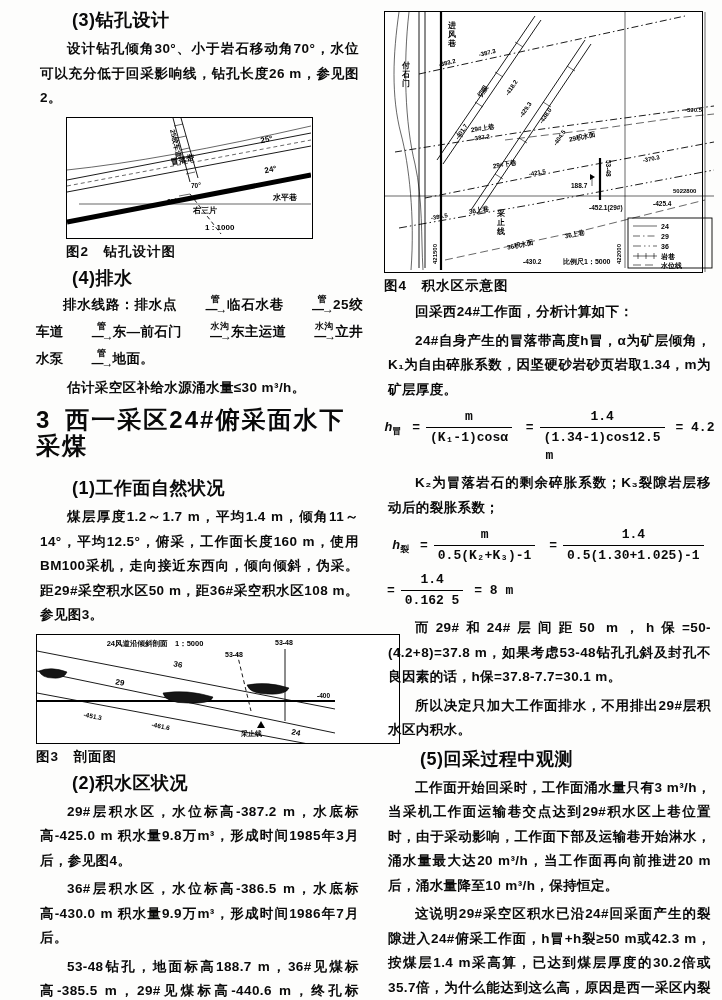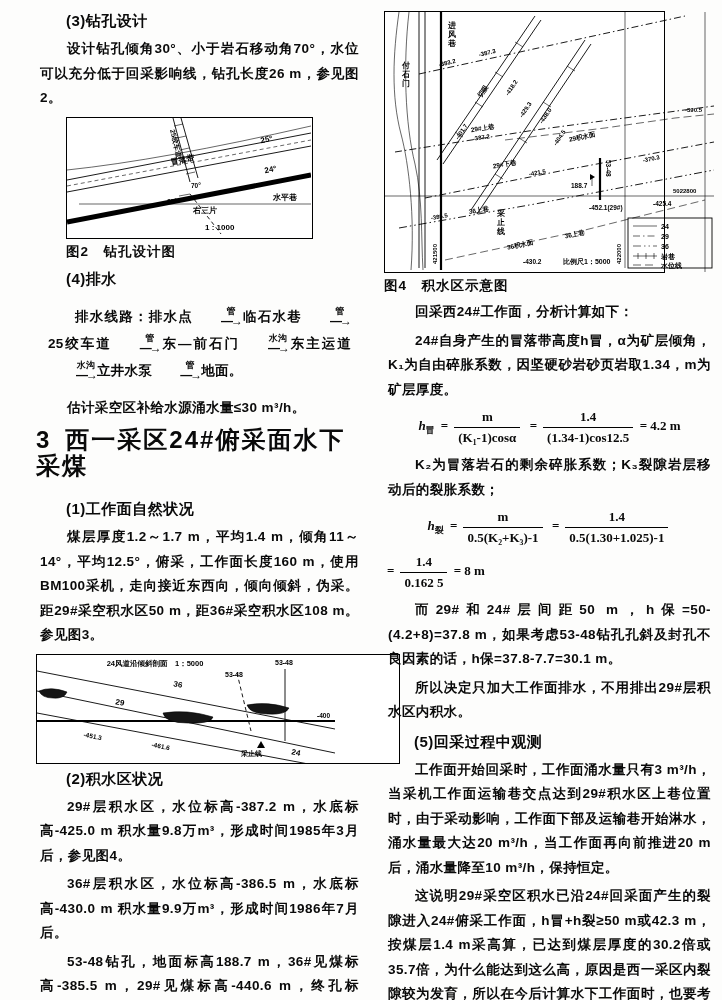--- a/index.html
+++ b/index.html
@@ -6,38 +6,38 @@
   .page{
     position:relative;width:722px;height:1000px;margin:0 auto;
     background:#fdfdfc;color:#0a0a0a;overflow:hidden;
     font-family:"Liberation Sans","DejaVu Sans",sans-serif;
     font-weight:700;
   }
   .col{position:absolute;top:8px;}
   .col-left{left:36px;width:327px;}
   .col-right{left:384px;width:331px;top:5px;}
   .p{margin:4px;font-size:13.5px;line-height:24.5px;text-align:justify;text-indent:2em;letter-spacing:0.4px;}
-  .subhead{margin:0;font-size:15px;line-height:25px;text-indent:2em;letter-spacing:0.5px;}
+  .subhead{margin:0;font-size:18px;line-height:25px;text-indent:2em;letter-spacing:0.5px;}
   .h2{margin:7px 0 17px 0;font-size:24px;line-height:26px;letter-spacing:2px;}
   .h2 .hnum{margin-right:14px;}
   .figure{margin:6px 0 2px 0;}
   .figbox{border:1.6px solid #000;background:#fff;}
   .figcap{font-size:13.5px;line-height:20px;margin:3px 0 4px 0;letter-spacing:1px;}
   .fig2wrap{margin-left:30px;width:247px;}
   .fig3wrap{width:364px;}
-  .fig4wrap{width:281px;}
+  .fig4wrap{width:319px;}
   
-  .route{margin:12px;font-size:13.5px;line-height:27px;text-align:justify;text-indent:2em;letter-spacing:0.3px;}
+  .route{margin:0;font-size:13.5px;line-height:27px;text-align:justify;text-indent:2em;letter-spacing:0.3px;}
   .rarrow{display:inline-block;text-align:center;vertical-align:-4px;margin:0 1px;}
   .rvia{display:block;font-size:9px;line-height:9px;}
   .rarr{display:block;font-size:12px;line-height:11px;letter-spacing:-2px;}
   .rarr::after{content:"—→";}
   
   .formula{margin:6px 0;font-size:13px;line-height:18px;text-align:center;text-indent:0;
-    font-family:Liberation Serif, serif;}
+    font-family:Liberation Mono, monospace;}
   .formula.left{text-align:left;}
   .frac{display:inline-block;vertical-align:middle;margin:0 3px;}
   .fn{display:block;border-bottom:1.4px solid #000;padding:0 4px 1px 4px;text-align:center;}
   .fd{display:block;padding:1px 4px 0 4px;}
   .fvar{font-style:italic;}
   .fsub{font-size:9px;vertical-align:-3px;}
   .feq{margin:0 3px;}
   
   svg{display:block;}
   svg text{font-family:"Liberation Sans","DejaVu Sans",sans-serif;font-weight:700;fill:#000;}
@@ -137,20 +137,21 @@
           <text class="t7" x="238" y="10">53-48</text>
           <text class="t8" transform="rotate(11 140 32)" x="136" y="32">36</text>
           <text class="t8" transform="rotate(11 82 50)" x="78" y="50">29</text>
           <text class="t8" transform="rotate(12 258 100)" x="254" y="100">24</text>
           <text class="t65" transform="rotate(11 58 84)" x="46" y="84">-451.3</text>
           <text class="t65" transform="rotate(11 126 94)" x="114" y="94">-461.6</text>
           <text class="t7" x="204" y="101">采止线</text>
           <text class="t65" x="280" y="63">-400</text>
         </svg>
       </div>
+      <div class="figcap">图3　剖面图</div>
     </div>
 
     <p class="subhead">(2)积水区状况</p>
     <p class="p">29#层积水区，水位标高-387.2 m，水底标高-425.0 m 积水量9.8万m³，形成时间1985年3月后，参见图4。</p>
     <p class="p">36#层积水区，水位标高-386.5 m，水底标高-430.0 m 积水量9.9万m³，形成时间1986年7月后。</p>
     <p class="p">53-48钻孔，地面标高188.7 m，36#见煤标高-385.5 m，29#见煤标高-440.6 m，终孔标高-448.3 m，距29#底板7.7 m，封孔资料没有，无测斜资料，穿过29#积水区或通过36#积水区。</p>
     <p class="p">(3)排水在运输巷下端设2台5DA8*9水泵，一台工作，一台备用。水经铁管直接排至-400前石门。预计采空区补给水源涌水量≤50 m³/h。</p>
   </div>
 
   <div class="col col-right">

